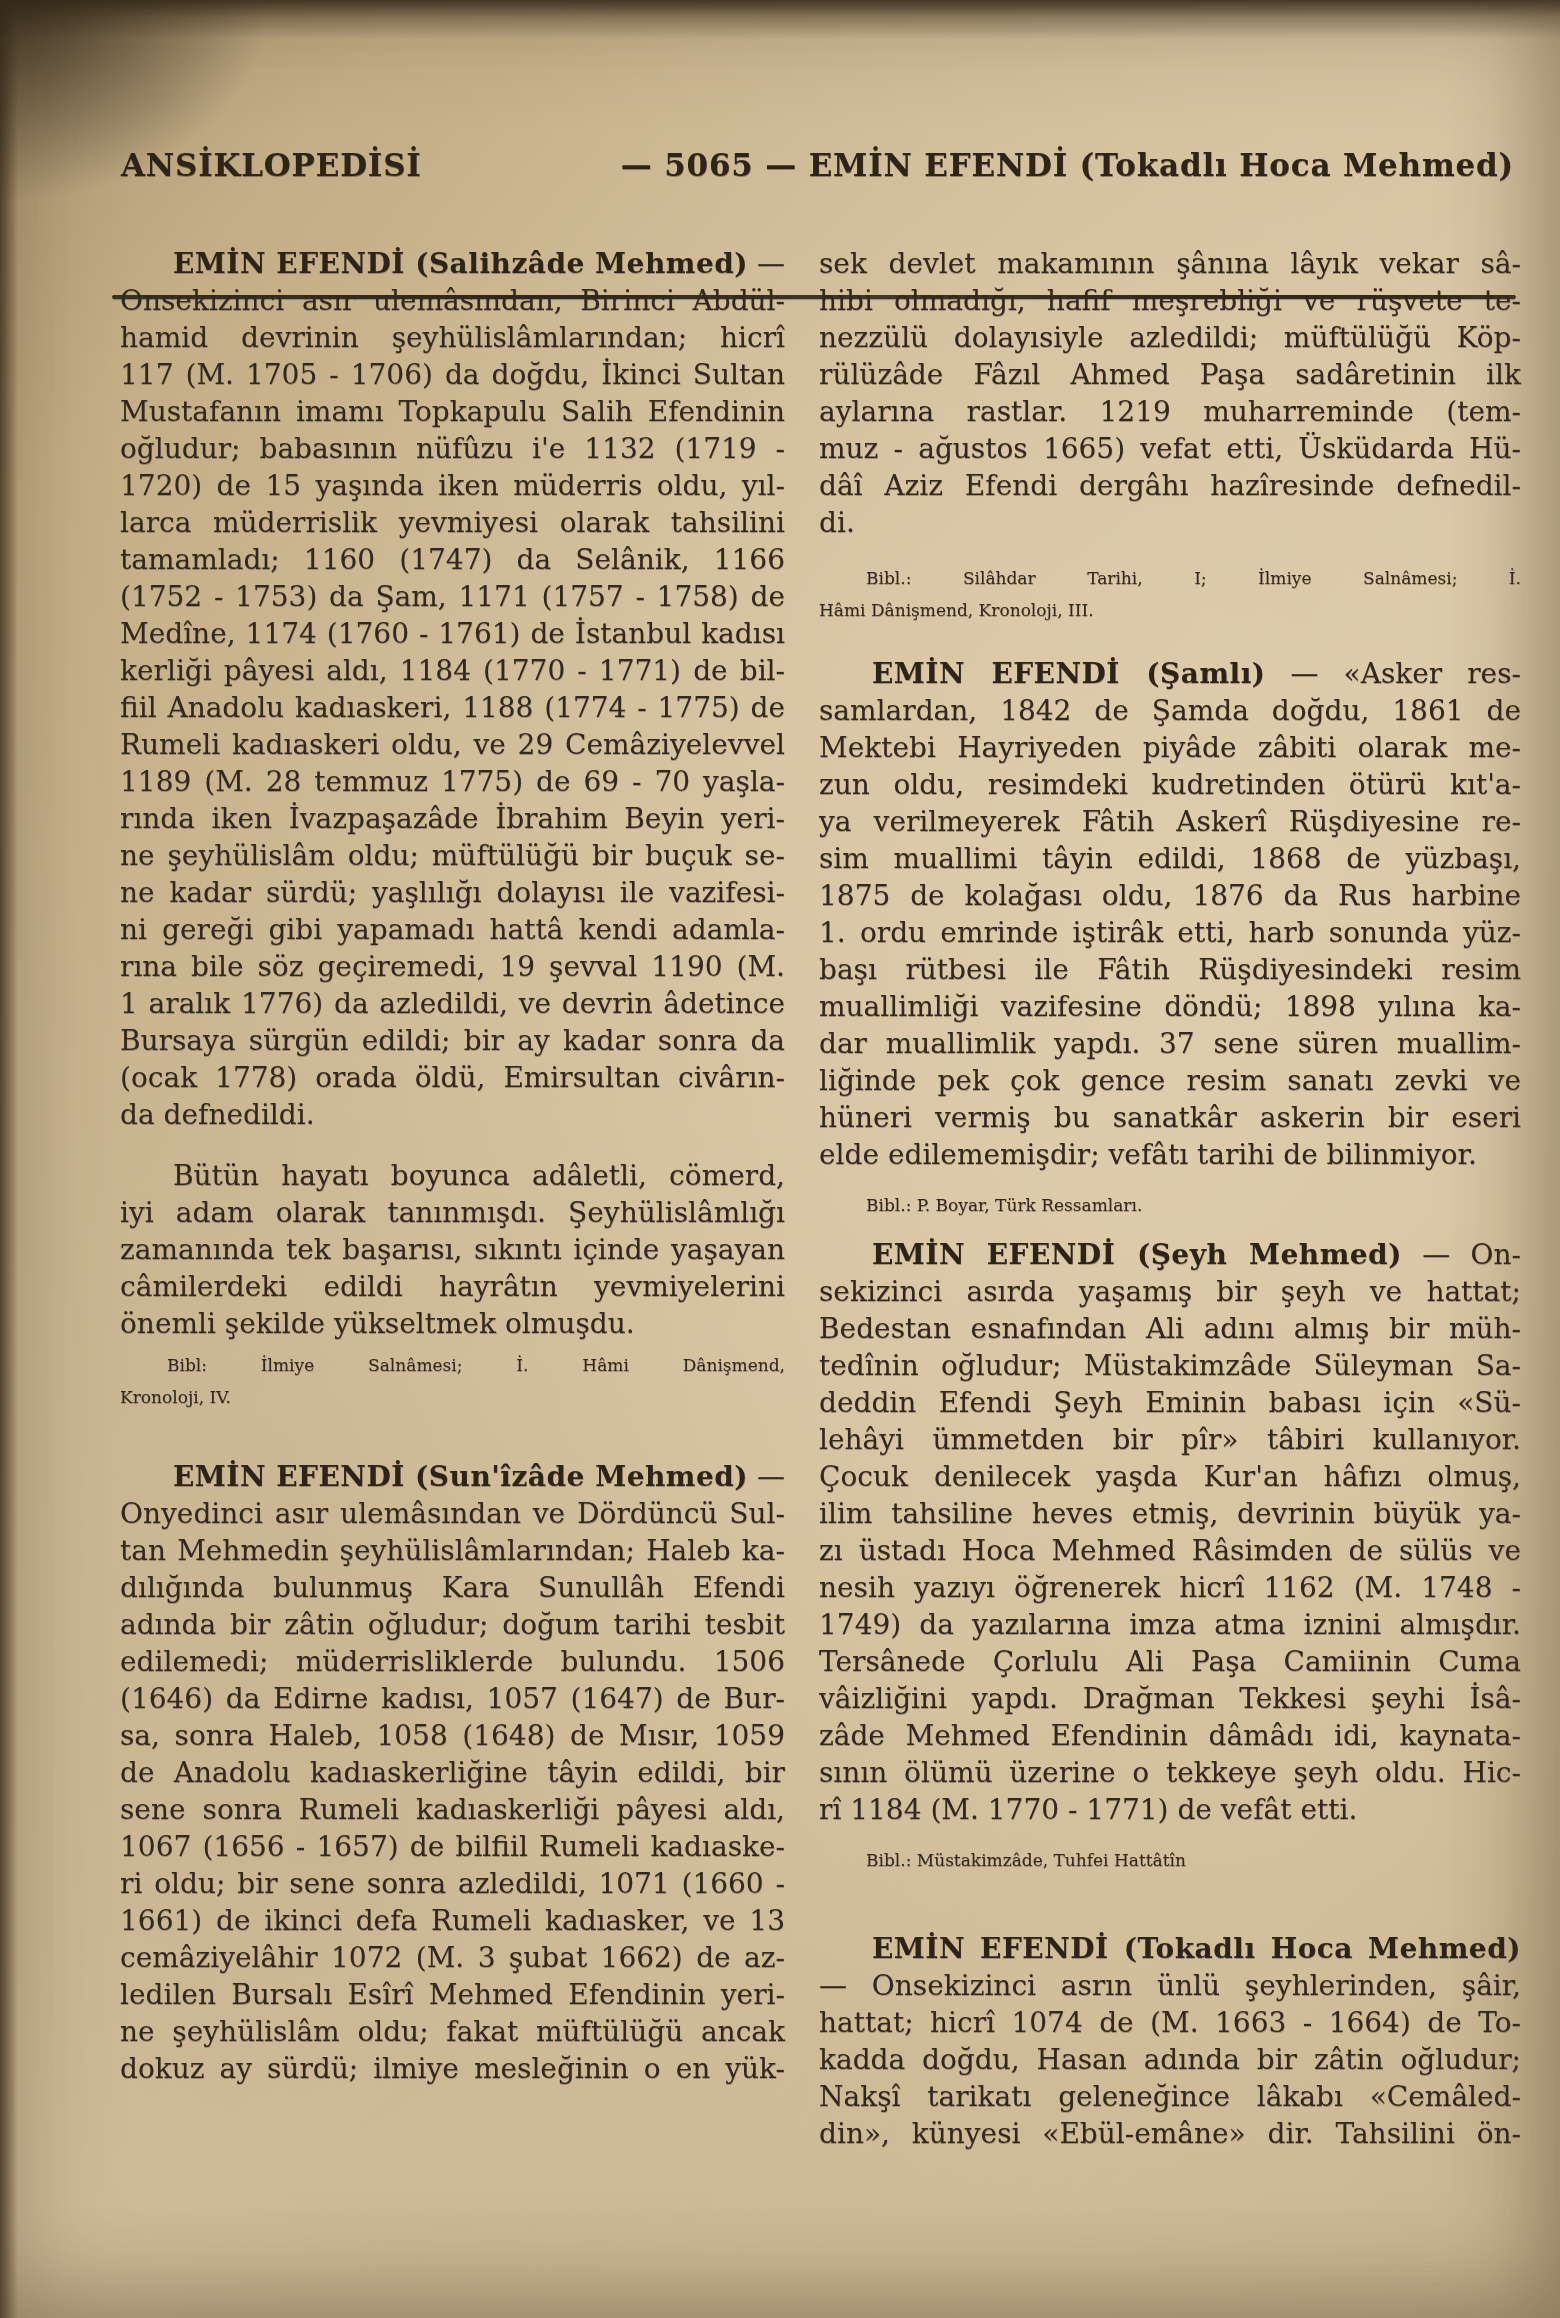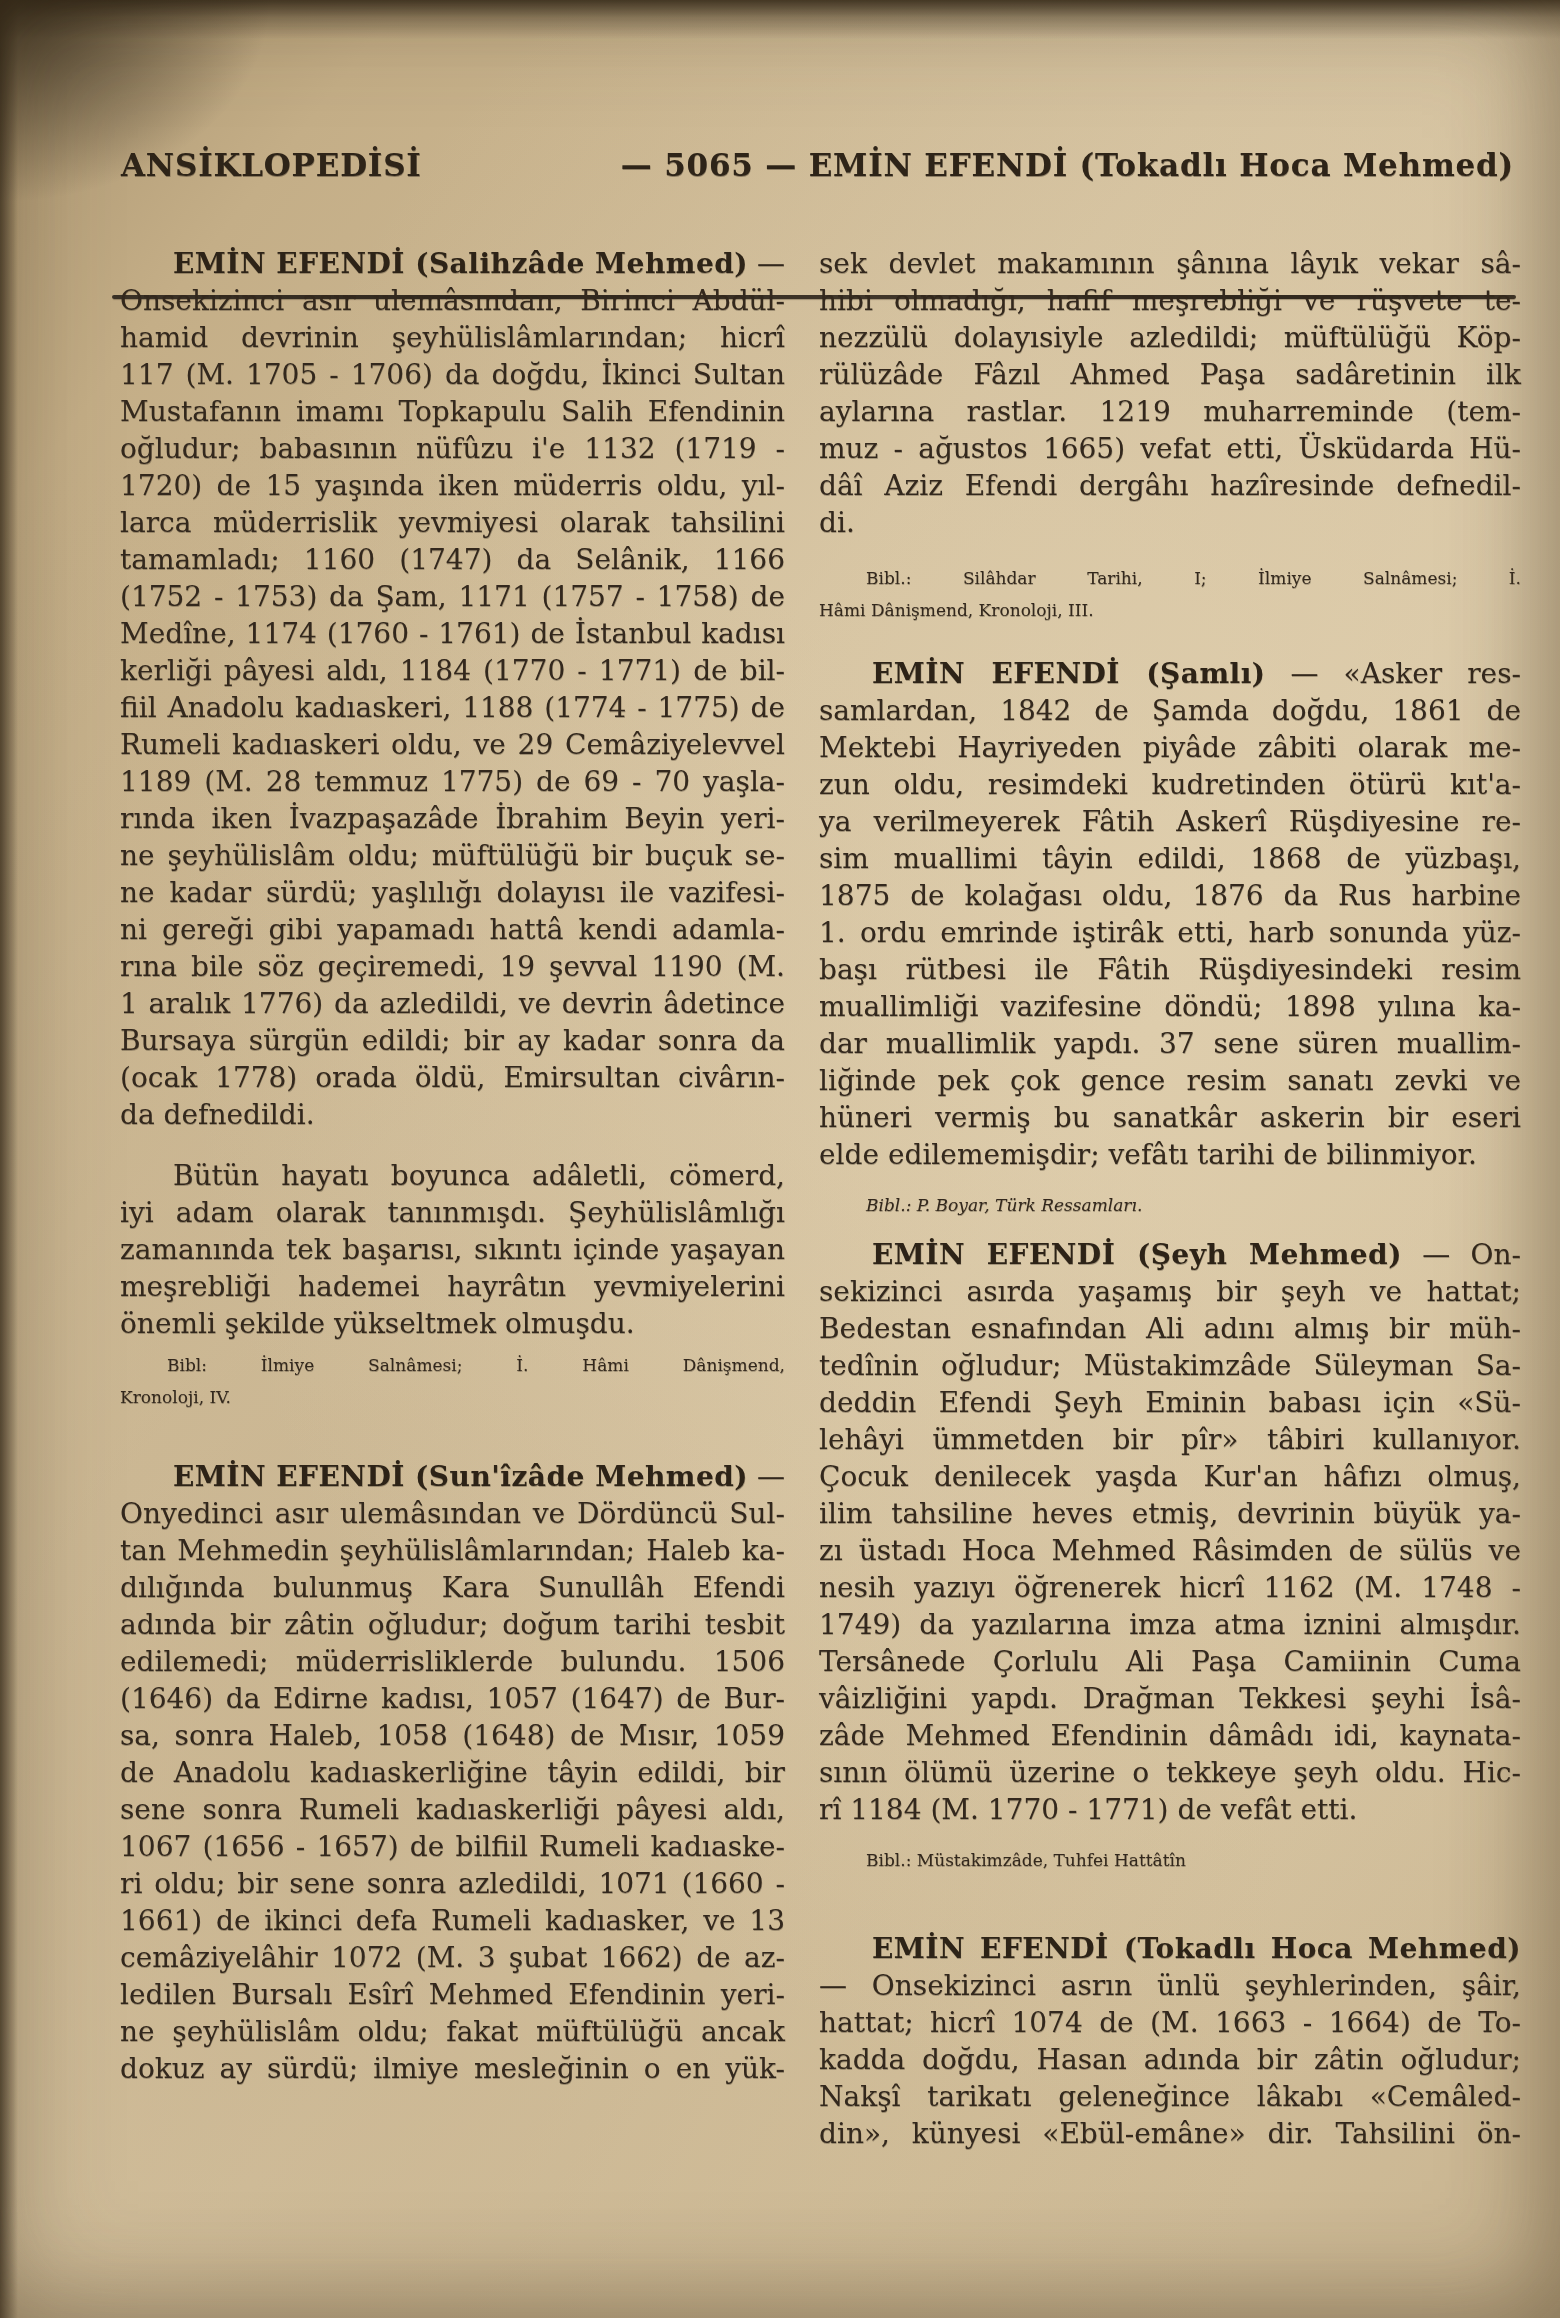--- a/index.html
+++ b/index.html
@@ -83,21 +83,21 @@
       <div class="line">rına bile söz geçiremedi, 19 şevval 1190 (M.</div>
       <div class="line">1 aralık 1776) da azledildi, ve devrin âdetince</div>
       <div class="line">Bursaya sürgün edildi; bir ay kadar sonra da</div>
       <div class="line">(ocak 1778) orada öldü, Emirsultan civârın-</div>
       <div class="line last">da defnedildi.</div>
     </div>
     <div class="block para" style="margin-top: 23.6px;">
       <div class="line ind">Bütün hayatı boyunca adâletli, cömerd,</div>
       <div class="line">iyi adam olarak tanınmışdı. Şeyhülislâmlığı</div>
       <div class="line">zamanında tek başarısı, sıkıntı içinde yaşayan</div>
-      <div class="line">meşrebliği hademei hayrâtın yevmiyelerini</div>
+      <div class="line">câmilerdeki edildi hayrâtın yevmiyelerini</div>
       <div class="line last">önemli şekilde yükseltmek olmuşdu.</div>
     </div>
     <div class="block bibl" style="margin-top: 7.9px;">
       <div class="line ind">Bibl: İlmiye Salnâmesi; İ. Hâmi Dânişmend,</div>
       <div class="line last">Kronoloji, IV.</div>
     </div>
     <div class="block para" style="margin-top: 45px;">
       <div class="line ind"><span class="hd">EMİN EFENDİ (Sun'îzâde Mehmed)</span> —</div>
       <div class="line">Onyedinci asır ulemâsından ve Dördüncü Sul-</div>
       <div class="line">tan Mehmedin şeyhülislâmlarından; Haleb ka-</div>
@@ -141,21 +141,21 @@
       <div class="line">sim muallimi tâyin edildi, 1868 de yüzbaşı,</div>
       <div class="line">1875 de kolağası oldu, 1876 da Rus harbine</div>
       <div class="line">1. ordu emrinde iştirâk etti, harb sonunda yüz-</div>
       <div class="line">başı rütbesi ile Fâtih Rüşdiyesindeki resim</div>
       <div class="line">muallimliği vazifesine döndü; 1898 yılına ka-</div>
       <div class="line">dar muallimlik yapdı. 37 sene süren muallim-</div>
       <div class="line">liğinde pek çok gence resim sanatı zevki ve</div>
       <div class="line">hüneri vermiş bu sanatkâr askerin bir eseri</div>
       <div class="line last">elde edilememişdir; vefâtı tarihi de bilinmiyor.</div>
     </div>
-    <div class="block bibl" style="margin-top: 15.7px; font-style: italic;">
+    <div class="block bibl" style="margin-top: 15.7px;">
       <div class="line last ind">Bibl.: P. Boyar, Türk Ressamları.</div>
     </div>
     <div class="block para" style="margin-top: 15.7px;">
       <div class="line ind"><span class="hd">EMİN EFENDİ (Şeyh Mehmed)</span> — On-</div>
       <div class="line">sekizinci asırda yaşamış bir şeyh ve hattat;</div>
       <div class="line">Bedestan esnafından Ali adını almış bir müh-</div>
       <div class="line">tedînin oğludur; Müstakimzâde Süleyman Sa-</div>
       <div class="line">deddin Efendi Şeyh Eminin babası için «Sü-</div>
       <div class="line">lehâyi ümmetden bir pîr» tâbiri kullanıyor.</div>
       <div class="line">Çocuk denilecek yaşda Kur'an hâfızı olmuş,</div>

